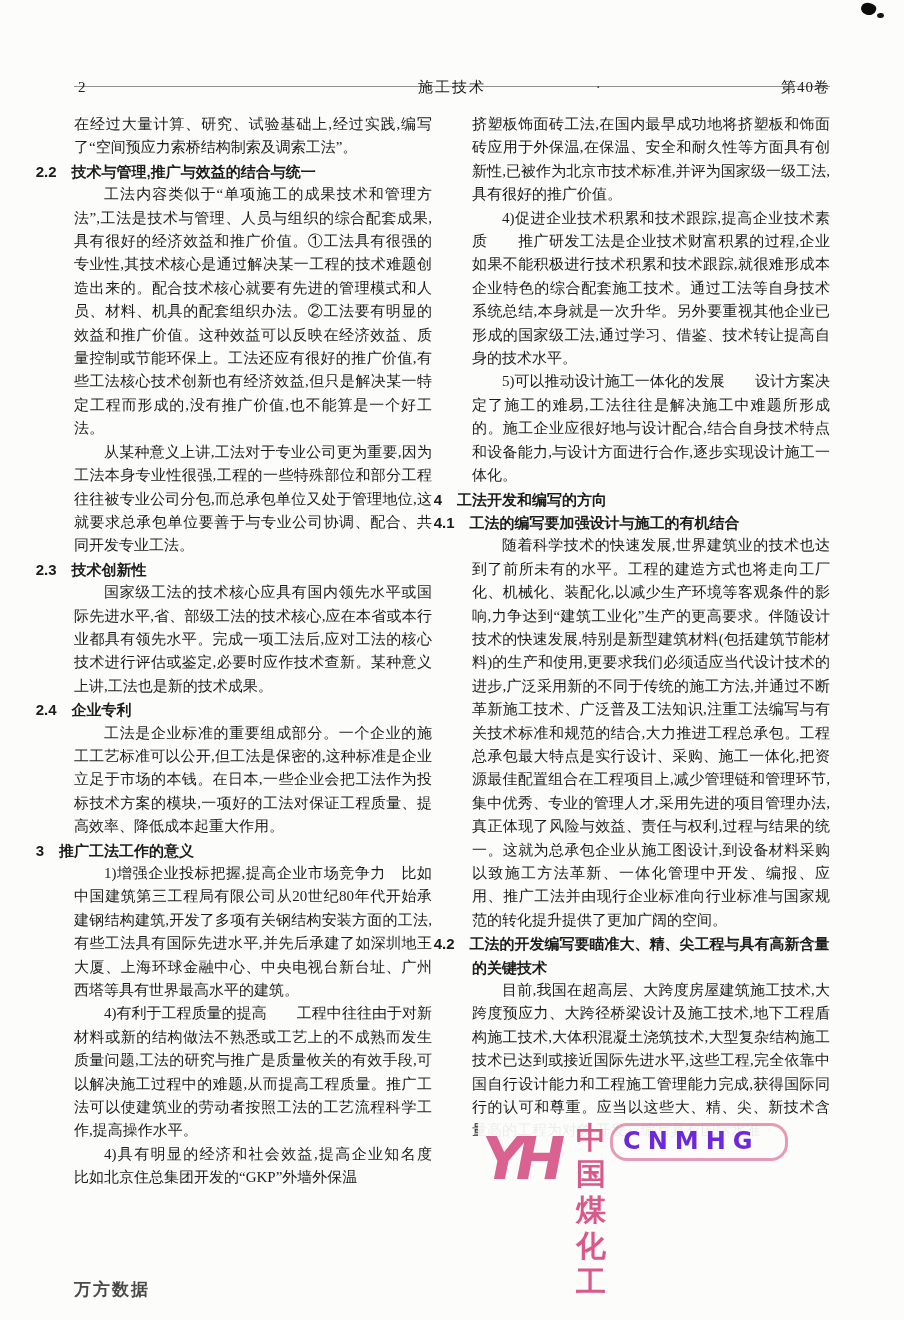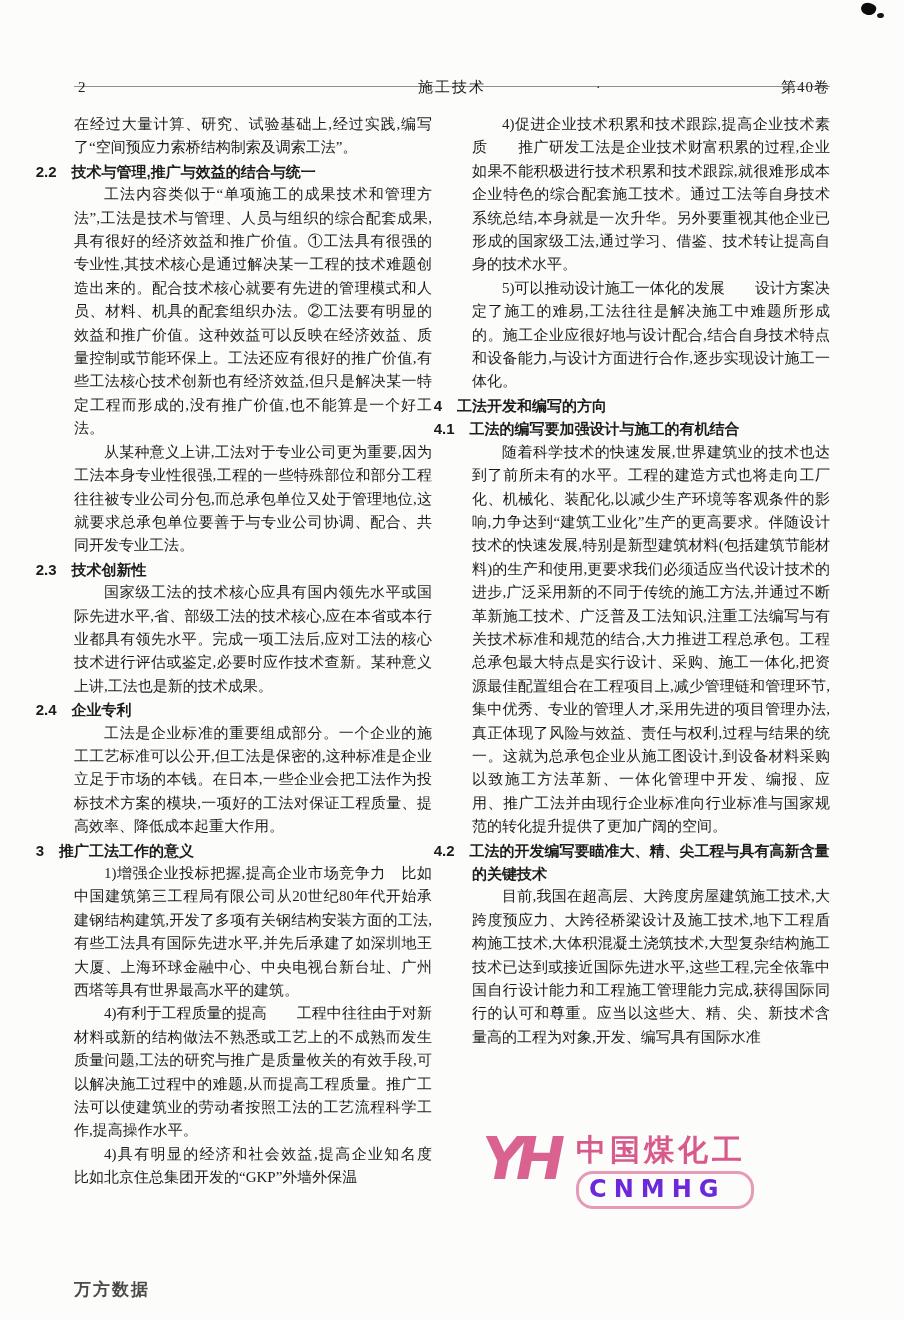--- a/index.html
+++ b/index.html
@@ -50,21 +50,21 @@
     padding:2px 0 0 4px;
   }
   .wm-logo{
     font-family:"DejaVu Sans",sans-serif;
     font-weight:800;font-style:italic;
     font-size:59px;line-height:78px;
     color:#d5487f;letter-spacing:-9px;
     padding-right:12px;
     opacity:.85;
   }
-  .wm-right{display:flex;flex-direction:column;margin-top:12px;}
+  .wm-right{display:flex;flex-direction:row;}
   .wm-title{
     font-family:"DejaVu Sans",sans-serif;
     font-size:30px;line-height:36px;font-weight:bold;
     color:#d5487f;letter-spacing:4px;opacity:.9;
   }
   .wm-box{
     margin-top:3px;align-self:flex-start;
     border:3px solid rgba(213,72,127,.55);
     border-radius:17px;
     padding:0 26px 2px 10px;
@@ -118,20 +118,21 @@
       <p class="body">国家级工法的技术核心应具有国内领先水平或国际先进水平,省、部级工法的技术核心,应在本省或本行业都具有领先水平。完成一项工法后,应对工法的核心技术进行评估或鉴定,必要时应作技术查新。某种意义上讲,工法也是新的技术成果。</p>
       <p class="heading">2.4　企业专利</p>
       <p class="body">工法是企业标准的重要组成部分。一个企业的施工工艺标准可以公开,但工法是保密的,这种标准是企业立足于市场的本钱。在日本,一些企业会把工法作为投标技术方案的模块,一项好的工法对保证工程质量、提高效率、降低成本起重大作用。</p>
       <p class="heading">3　推广工法工作的意义</p>
       <p class="body">1)增强企业投标把握,提高企业市场竞争力　比如中国建筑第三工程局有限公司从20世纪80年代开始承建钢结构建筑,开发了多项有关钢结构安装方面的工法,有些工法具有国际先进水平,并先后承建了如深圳地王大厦、上海环球金融中心、中央电视台新台址、广州西塔等具有世界最高水平的建筑。</p>
       <p class="body">4)有利于工程质量的提高　　工程中往往由于对新材料或新的结构做法不熟悉或工艺上的不成熟而发生质量问题,工法的研究与推广是质量攸关的有效手段,可以解决施工过程中的难题,从而提高工程质量。推广工法可以使建筑业的劳动者按照工法的工艺流程科学工作,提高操作水平。</p>
       <p class="body">4)具有明显的经济和社会效益,提高企业知名度　　比如北京住总集团开发的“GKP”外墙外保温</p>
     </section>
 
     <section class="col">
+      <p class="body noindent">挤塑板饰面砖工法,在国内最早成功地将挤塑板和饰面砖应用于外保温,在保温、安全和耐久性等方面具有创新性,已被作为北京市技术标准,并评为国家级一级工法,具有很好的推广价值。</p>
       <p class="body">4)促进企业技术积累和技术跟踪,提高企业技术素质　　推广研发工法是企业技术财富积累的过程,企业如果不能积极进行技术积累和技术跟踪,就很难形成本企业特色的综合配套施工技术。通过工法等自身技术系统总结,本身就是一次升华。另外要重视其他企业已形成的国家级工法,通过学习、借鉴、技术转让提高自身的技术水平。</p>
       <p class="body">5)可以推动设计施工一体化的发展　　设计方案决定了施工的难易,工法往往是解决施工中难题所形成的。施工企业应很好地与设计配合,结合自身技术特点和设备能力,与设计方面进行合作,逐步实现设计施工一体化。</p>
       <p class="heading">4　工法开发和编写的方向</p>
       <p class="heading">4.1　工法的编写要加强设计与施工的有机结合</p>
       <p class="body">随着科学技术的快速发展,世界建筑业的技术也达到了前所未有的水平。工程的建造方式也将走向工厂化、机械化、装配化,以减少生产环境等客观条件的影响,力争达到“建筑工业化”生产的更高要求。伴随设计技术的快速发展,特别是新型建筑材料(包括建筑节能材料)的生产和使用,更要求我们必须适应当代设计技术的进步,广泛采用新的不同于传统的施工方法,并通过不断革新施工技术、广泛普及工法知识,注重工法编写与有关技术标准和规范的结合,大力推进工程总承包。工程总承包最大特点是实行设计、采购、施工一体化,把资源最佳配置组合在工程项目上,减少管理链和管理环节,集中优秀、专业的管理人才,采用先进的项目管理办法,真正体现了风险与效益、责任与权利,过程与结果的统一。这就为总承包企业从施工图设计,到设备材料采购以致施工方法革新、一体化管理中开发、编报、应用、推广工法并由现行企业标准向行业标准与国家规范的转化提升提供了更加广阔的空间。</p>
       <p class="heading">4.2　工法的开发编写要瞄准大、精、尖工程与具有高新含量的关键技术</p>
       <p class="body">目前,我国在超高层、大跨度房屋建筑施工技术,大跨度预应力、大跨径桥梁设计及施工技术,地下工程盾构施工技术,大体积混凝土浇筑技术,大型复杂结构施工技术已达到或接近国际先进水平,这些工程,完全依靠中国自行设计能力和工程施工管理能力完成,获得国际同行的认可和尊重。应当以这些大、精、尖、新技术含量高的工程为对象,开发、编写具有国际水准</p>
     </section>
 
   </div>

